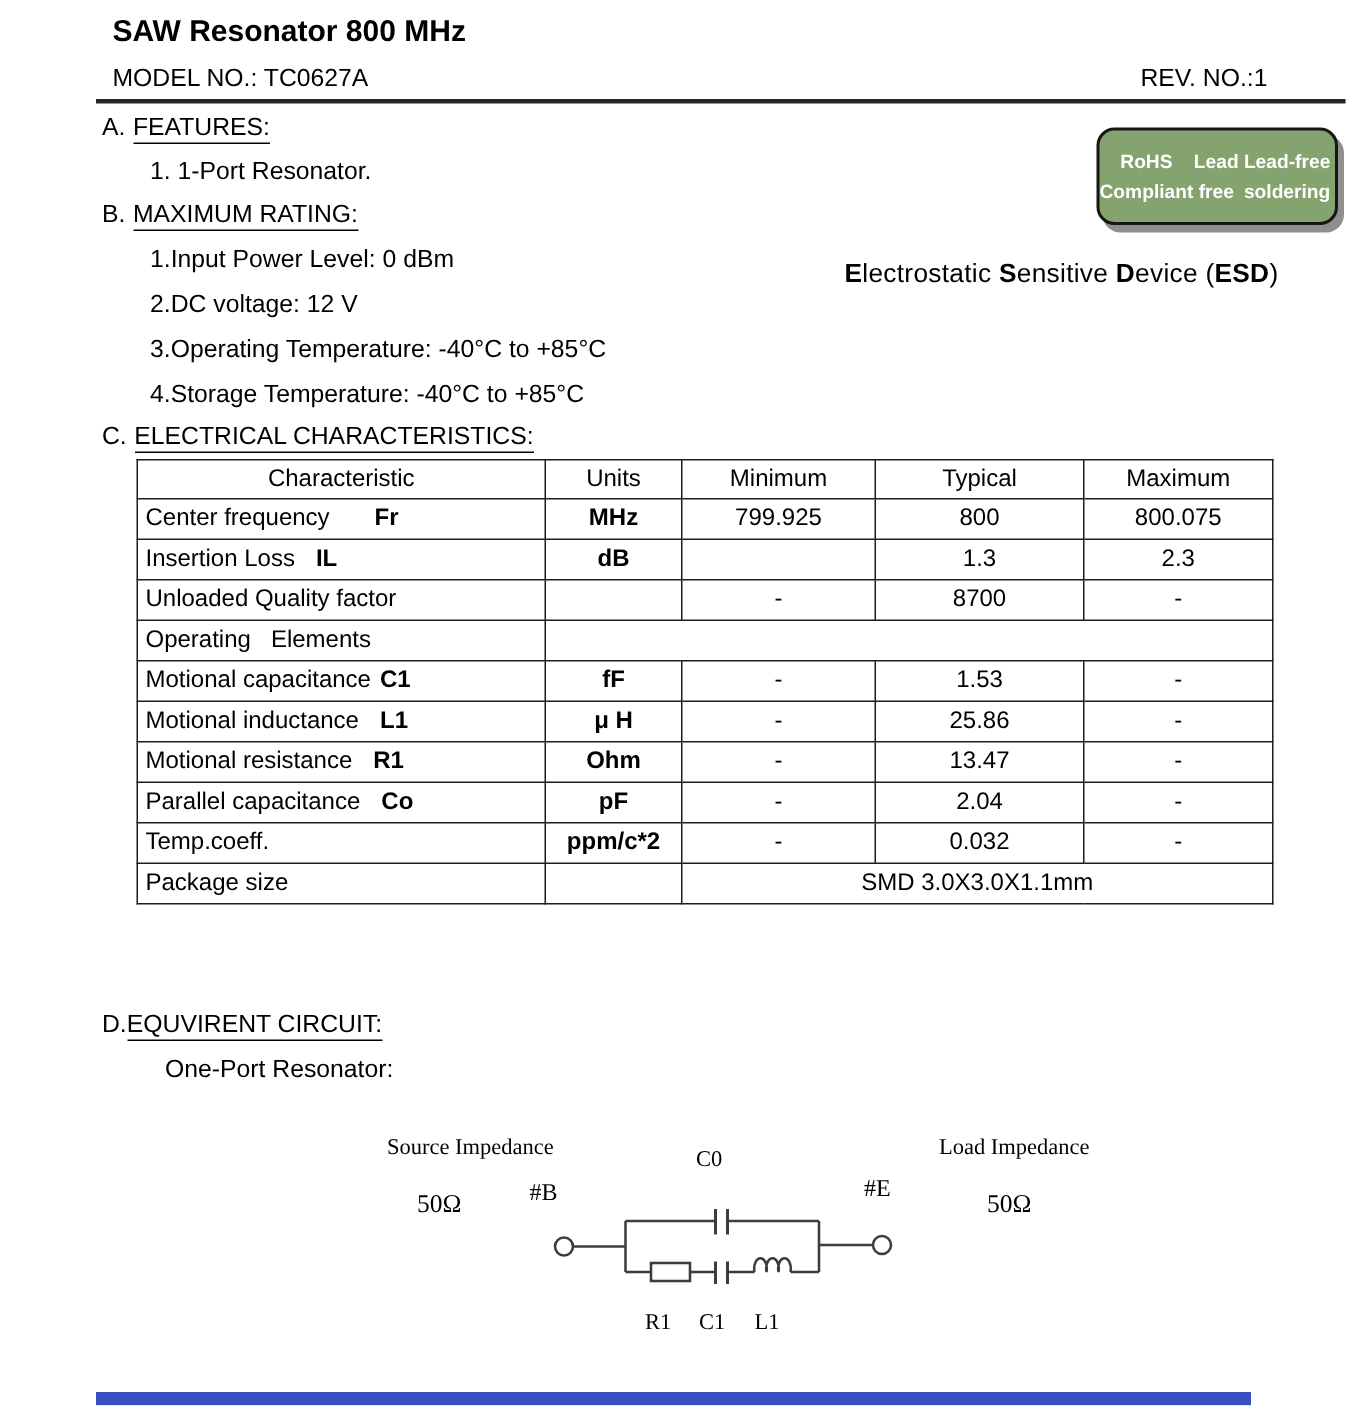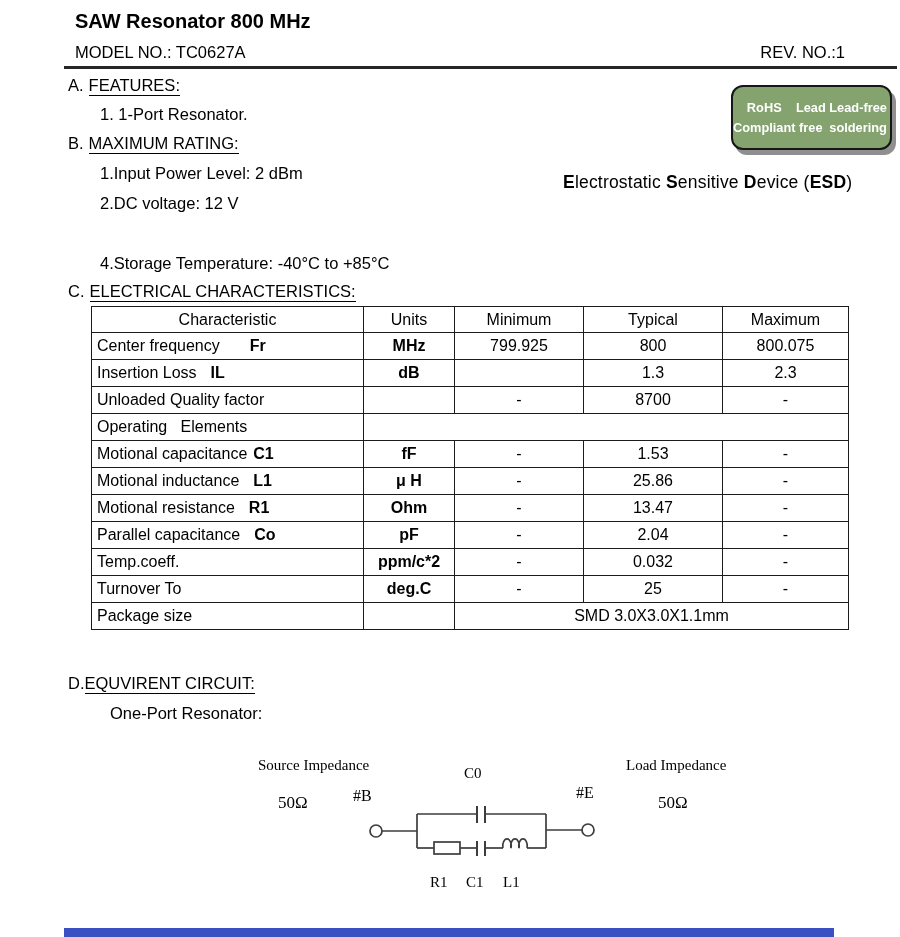--- a/index.html
+++ b/index.html
@@ -43,22 +43,23 @@
   <div class="abs rule"></div>
 
   <div class="abs sec" style="left:68px;top:76px;">
     <span>A.</span><span class="sec-title">FEATURES:</span>
   </div>
   <div class="abs item" style="left:100px;top:105px;">1. 1-Port Resonator.</div>
 
   <div class="abs sec" style="left:68px;top:134px;">
     <span>B.</span><span class="sec-title">MAXIMUM RATING:</span>
   </div>
-  <div class="abs item" style="left:100px;top:164px;">1.Input Power Level: 2 dBm</div>
+  <div class="abs item" style="left:100px;top:164px;">1.Input Power Level: 0 dBm</div>
   <div class="abs item" style="left:100px;top:194px;">2.DC voltage: 12 V</div>
+  <div class="abs item" style="left:100px;top:224px;">3.Operating Temperature: -40°C to +85°C</div>
   <div class="abs item" style="left:100px;top:254px;">4.Storage Temperature: -40°C to +85°C</div>
 
   <div class="abs badge" style="background-color: rgb(132, 163, 110);">
     <div>RoHS Compliant</div>
     <div>Lead free</div>
     <div>Lead-free soldering</div>
   </div>
 
   <div class="abs esd">
     <b>E</b><span>lectrostatic </span><b>S</b><span>ensitive </span><b>D</b><span>evice (</span><b>ESD</b><span>)</span>
@@ -137,27 +138,20 @@
         <td class="unit">pF</td>
         <td>-</td>
         <td>2.04</td>
         <td>-</td>
       </tr>
       <tr>
         <td class="cname">Temp.coeff.</td>
         <td class="unit">ppm/c*2</td>
         <td>-</td>
         <td>0.032</td>
-        <td>-</td>
-      </tr>
-      <tr>
-        <td class="cname">Turnover To</td>
-        <td class="unit">deg.C</td>
-        <td>-</td>
-        <td>25</td>
         <td>-</td>
       </tr>
       <tr>
         <td class="cname">Package size</td>
         <td class="unit"></td>
         <td colspan="3">SMD 3.0X3.0X1.1mm</td>
       </tr>
     </tbody>
   </table>
 

